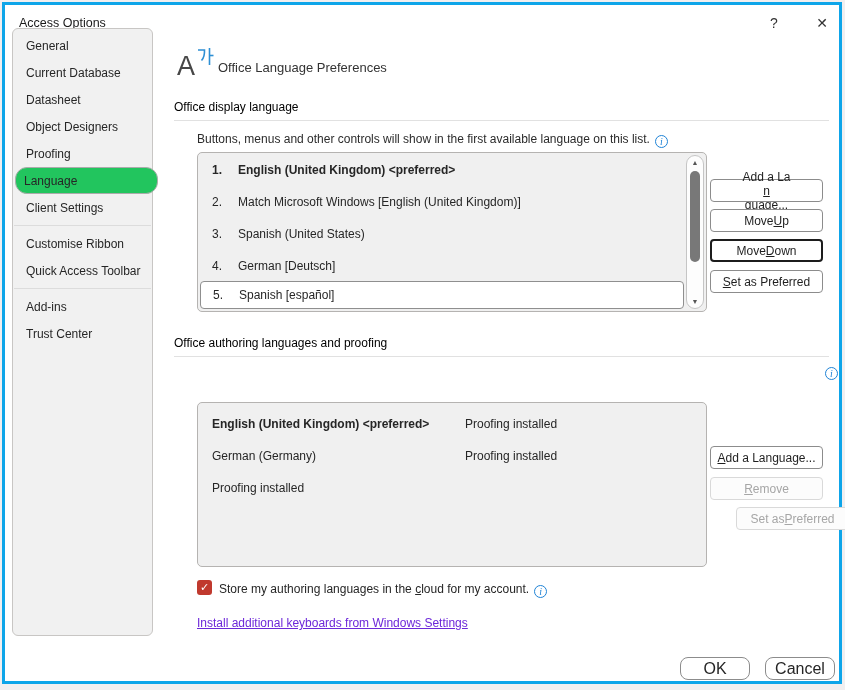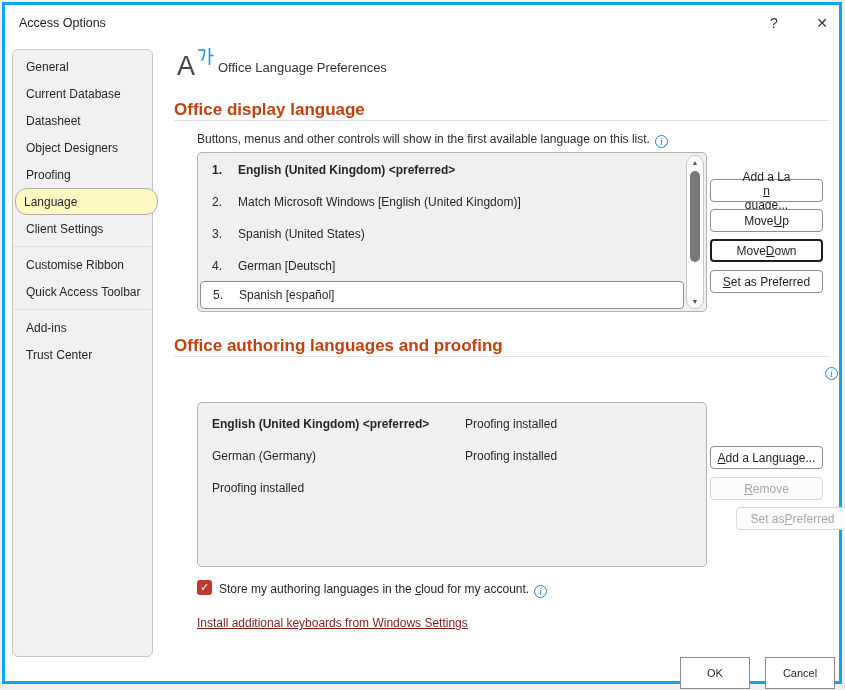--- a/index.html
+++ b/index.html
@@ -18,37 +18,37 @@
     background: #ffffff;
     border: 3px solid #0ea5e9;
   }
   
   .titlebar-title { position:absolute; left:14px; top:11px; font-size:12.5px; color:#1a1a1a; }
   .tb-btn { position:absolute; top:8px; width:26px; height:20px; text-align:center; font-size:14px; color:#333; cursor:pointer; line-height:20px; }
   .help-btn { left:756px; }
   .close-btn { left:804px; }
   
   .sidebar {
-    position:absolute; left:7px; top:44px; width:141px; height:608px;
+    position:absolute; left:7px; top:23px; width:141px; height:608px;
     background:#f1f1f1; border:1px solid #c8c6c4; border-radius:6px;
     padding-top:3px; overflow:visible;
   }
   .side-item { height:27px; display:flex; align-items:center; padding-left:13px; cursor:pointer; color:#262626; white-space:nowrap; }
   .side-item.selected {
-    background:#fef9c3; border:1px solid #ababab; border-radius:12px;
+    background:#22c55e; border:1px solid #ababab; border-radius:12px;
     margin-left:2px; margin-right:-6px; padding-left:8px;
     position:relative; z-index:2;
   }
   .side-divider { height:1px; background:#dcdcdc; margin:4px 1px; }
   
   .logo-a { position:absolute; left:172px; top:46px; font-size:27px; font-weight:400; color:#474747; }
   .logo-hangul { position:absolute; left:192px; top:42px; }
   .page-title { position:absolute; left:213px; top:55px; font-size:13px; color:#333; }
   
-  .section-heading { position:absolute; left:169px; font-size:17px; font-weight:bold; color:#c2410c; }
+  .section-heading { position:absolute; left:169px; font-size:12px; font-weight:normal; color:#000000; }
   .hr { position:absolute; left:169px; right:10px; height:1px; background:#e1e1e1; }
   .desc { position:absolute; left:192px; font-size:12px; color:#2b2b2b; line-height:16px; }
   .info-icon {
     display:inline-block; width:13px; height:13px;
     border:1px solid #1f83d6; border-radius:50%;
     color:#1f83d6; font-size:10px; line-height:11px; text-align:center;
     font-family:"Liberation Serif", serif; font-style:italic;
     vertical-align:-2px; margin-left:5px; cursor:pointer; background:#fff;
   }
   .info-abs { position:absolute; margin-left:0; }
@@ -85,25 +85,25 @@
   .btn.focused { border:2px solid #1c1c1c; }
   .btn.disabled { color:#a6a6a6; border-color:#d9d9d9; background:#fcfcfc; cursor:default; }
   .accel { text-decoration:underline; }
   
   .checkbox {
     position:absolute; left:192px; top:575px; width:15px; height:15px;
     background:#c0392e; border-radius:3px; color:#fff;
     font-size:11px; line-height:15px; text-align:center; cursor:pointer;
   }
   .checkbox-label { position:absolute; left:214px; top:577px; cursor:pointer; }
-  .settings-link { position:absolute; left:192px; top:611px; color:#7f1d1d; text-decoration:underline; cursor:pointer; }
+  .settings-link { position:absolute; left:192px; top:611px; color:#6d28d9; text-decoration:underline; cursor:pointer; }
   .footer-btn {
-    position:absolute; top:652px; width:70px; height:32px;
-    background:#fff; border:1px solid #8c8c8c; border-radius:0;
-    font-size:11px; display:flex; align-items:center; justify-content:center; cursor:pointer;
+    position:absolute; top:652px; width:70px; height:23px;
+    background:#fff; border:1px solid #8c8c8c; border-radius:8px;
+    font-size:16px; display:flex; align-items:center; justify-content:center; cursor:pointer;
   }
   .ok-btn { left:675px; }
   .cancel-btn { left:760px; }
 </style>
 </head>
 <body>
 
 <div class="dialog">
 
   <div class="titlebar-title">Access Options</div>

